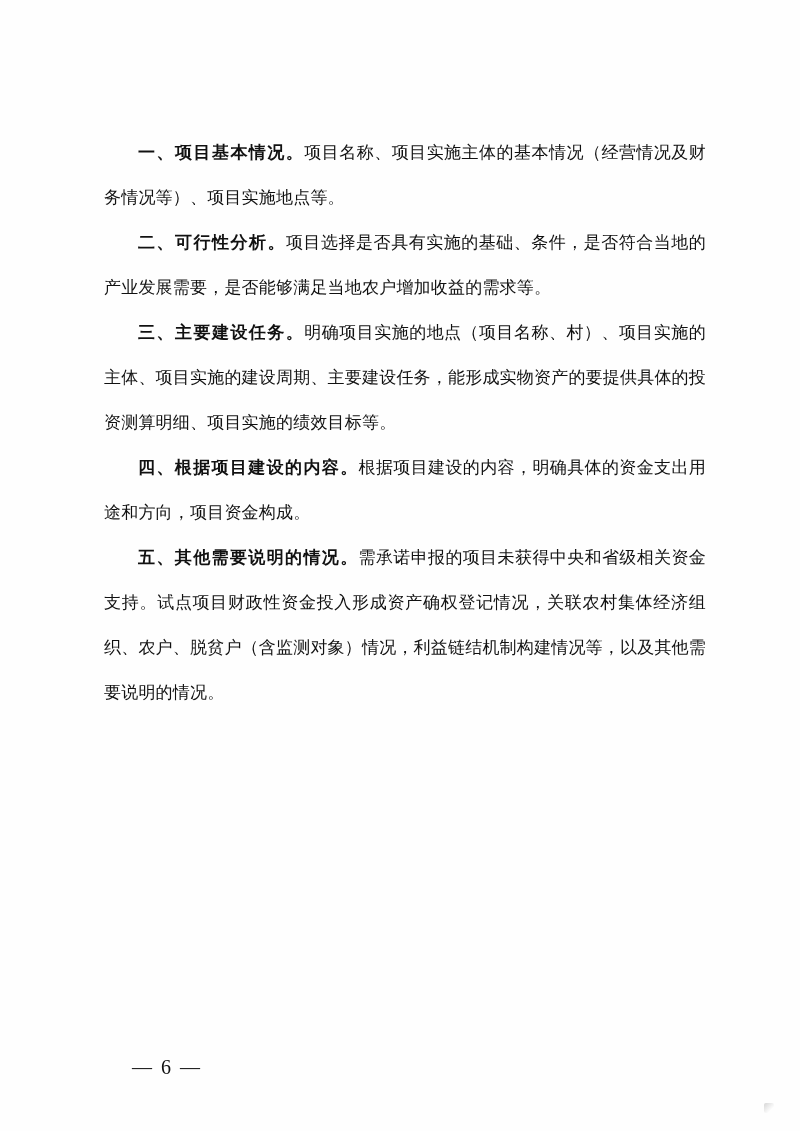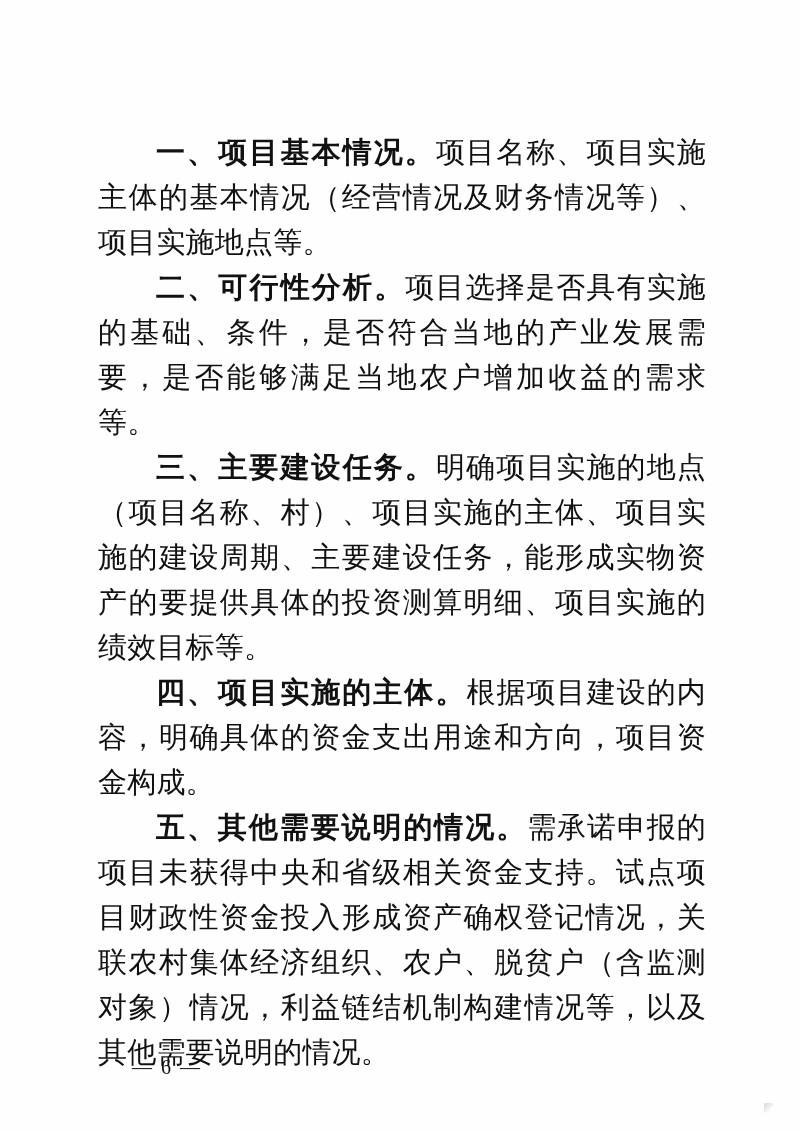--- a/index.html
+++ b/index.html
@@ -20,25 +20,25 @@
     inset: 0;
     background: #fefefe;
   }
   .content {
     position: absolute;
     left: 98px;
     top: 130px;
     width: 608px;
   }
   .para {
-    font-size: 29px;
+    font-size: 17px;
     line-height: 45px;
     text-align: justify;
     text-justify: inter-ideograph;
-    margin: 0 0 0 0;
+    margin: 0 0 0 6px;
     letter-spacing: 0.2px;
   }
   .para + .para {
     margin-top: 0px;
   }
   .indent {
     text-indent: 2em;
   }
   .lead {
     font-weight: bold;
@@ -81,21 +81,21 @@
 
     <p class="para indent">
       <span class="lead">二、可行性分析。</span><span>项目选择是否具有实施的基础、条件，是否符合当地的产业发展需要，是否能够满足当地农户增加收益的需求等。</span>
     </p>
 
     <p class="para indent">
       <span class="lead">三、主要建设任务。</span><span>明确项目实施的地点（项目名称、村）、项目实施的主体、项目实施的建设周期、主要建设任务，能形成实物资产的要提供具体的投资测算明细、项目实施的绩效目标等。</span>
     </p>
 
     <p class="para indent">
-      <span class="lead">四、项目实施的主体。</span><span>根据项目建设的内容，明确具体的资金支出用途和方向，项目资金构成。</span>
+      <span class="lead">四、根据项目建设的内容。</span><span>根据项目建设的内容，明确具体的资金支出用途和方向，项目资金构成。</span>
     </p>
 
     <p class="para indent">
       <span class="lead">五、其他需要说明的情况。</span><span>需承诺申报的项目未获得中央和省级相关资金支持。试点项目财政性资金投入形成资产确权登记情况，关联农村集体经济组织、农户、脱贫户（含监测对象）情况，利益链结机制构建情况等，以及其他需要说明的情况。</span>
     </p>
 
   </div>
 
   <div class="footer">
     <span class="footer-inner">— 6 —</span>

